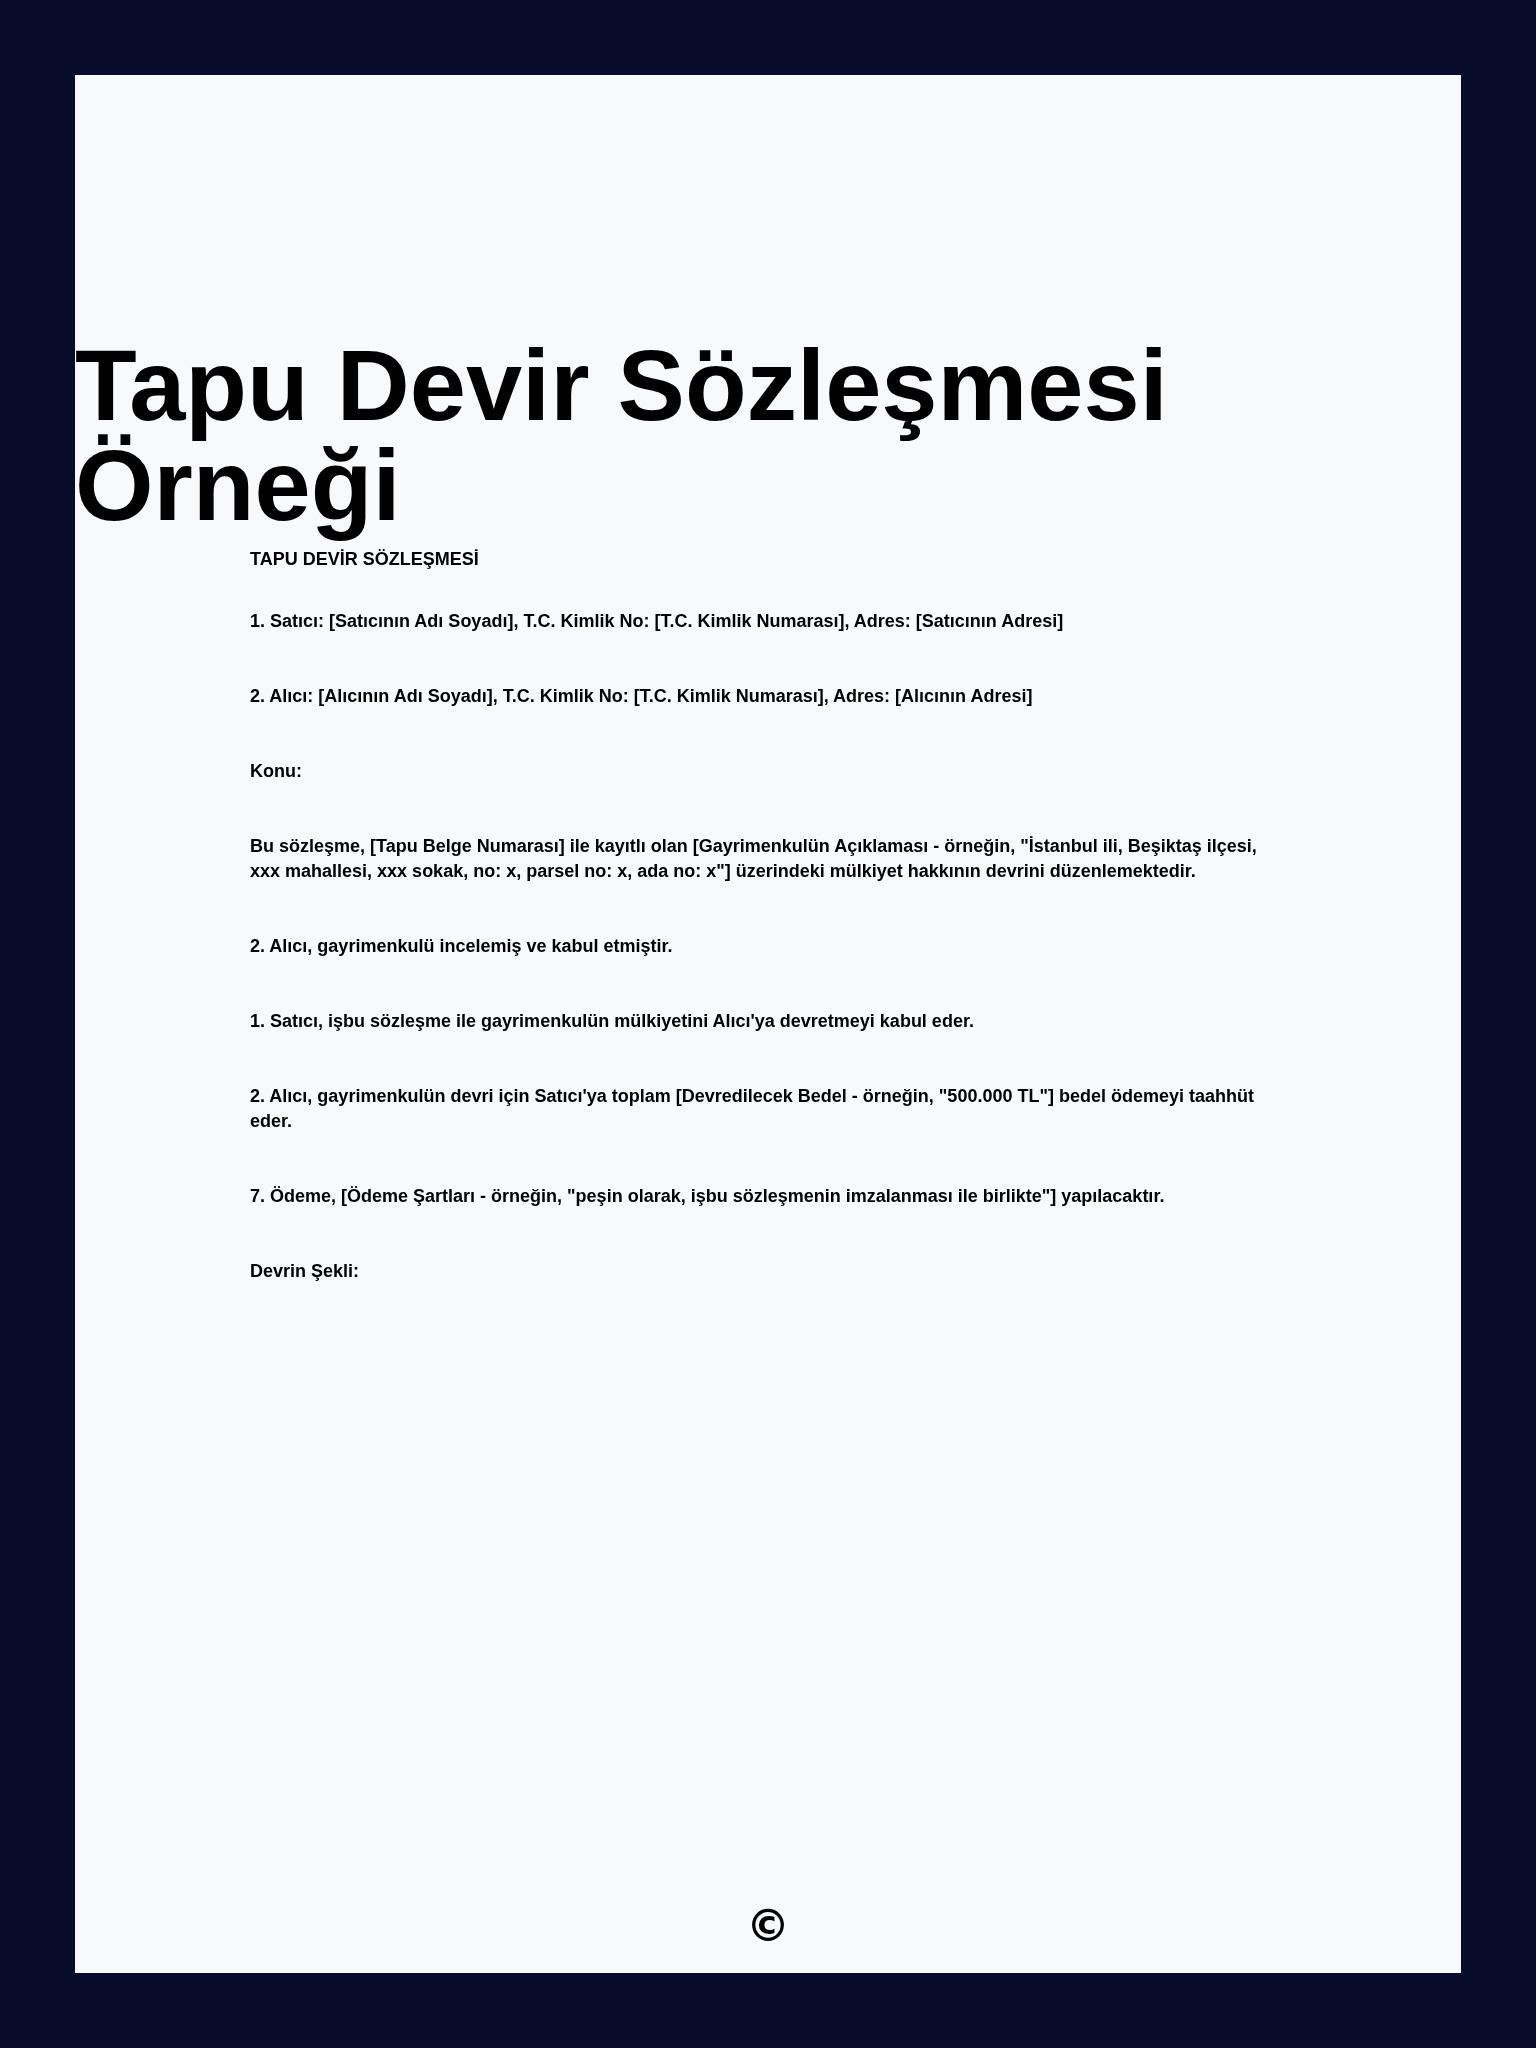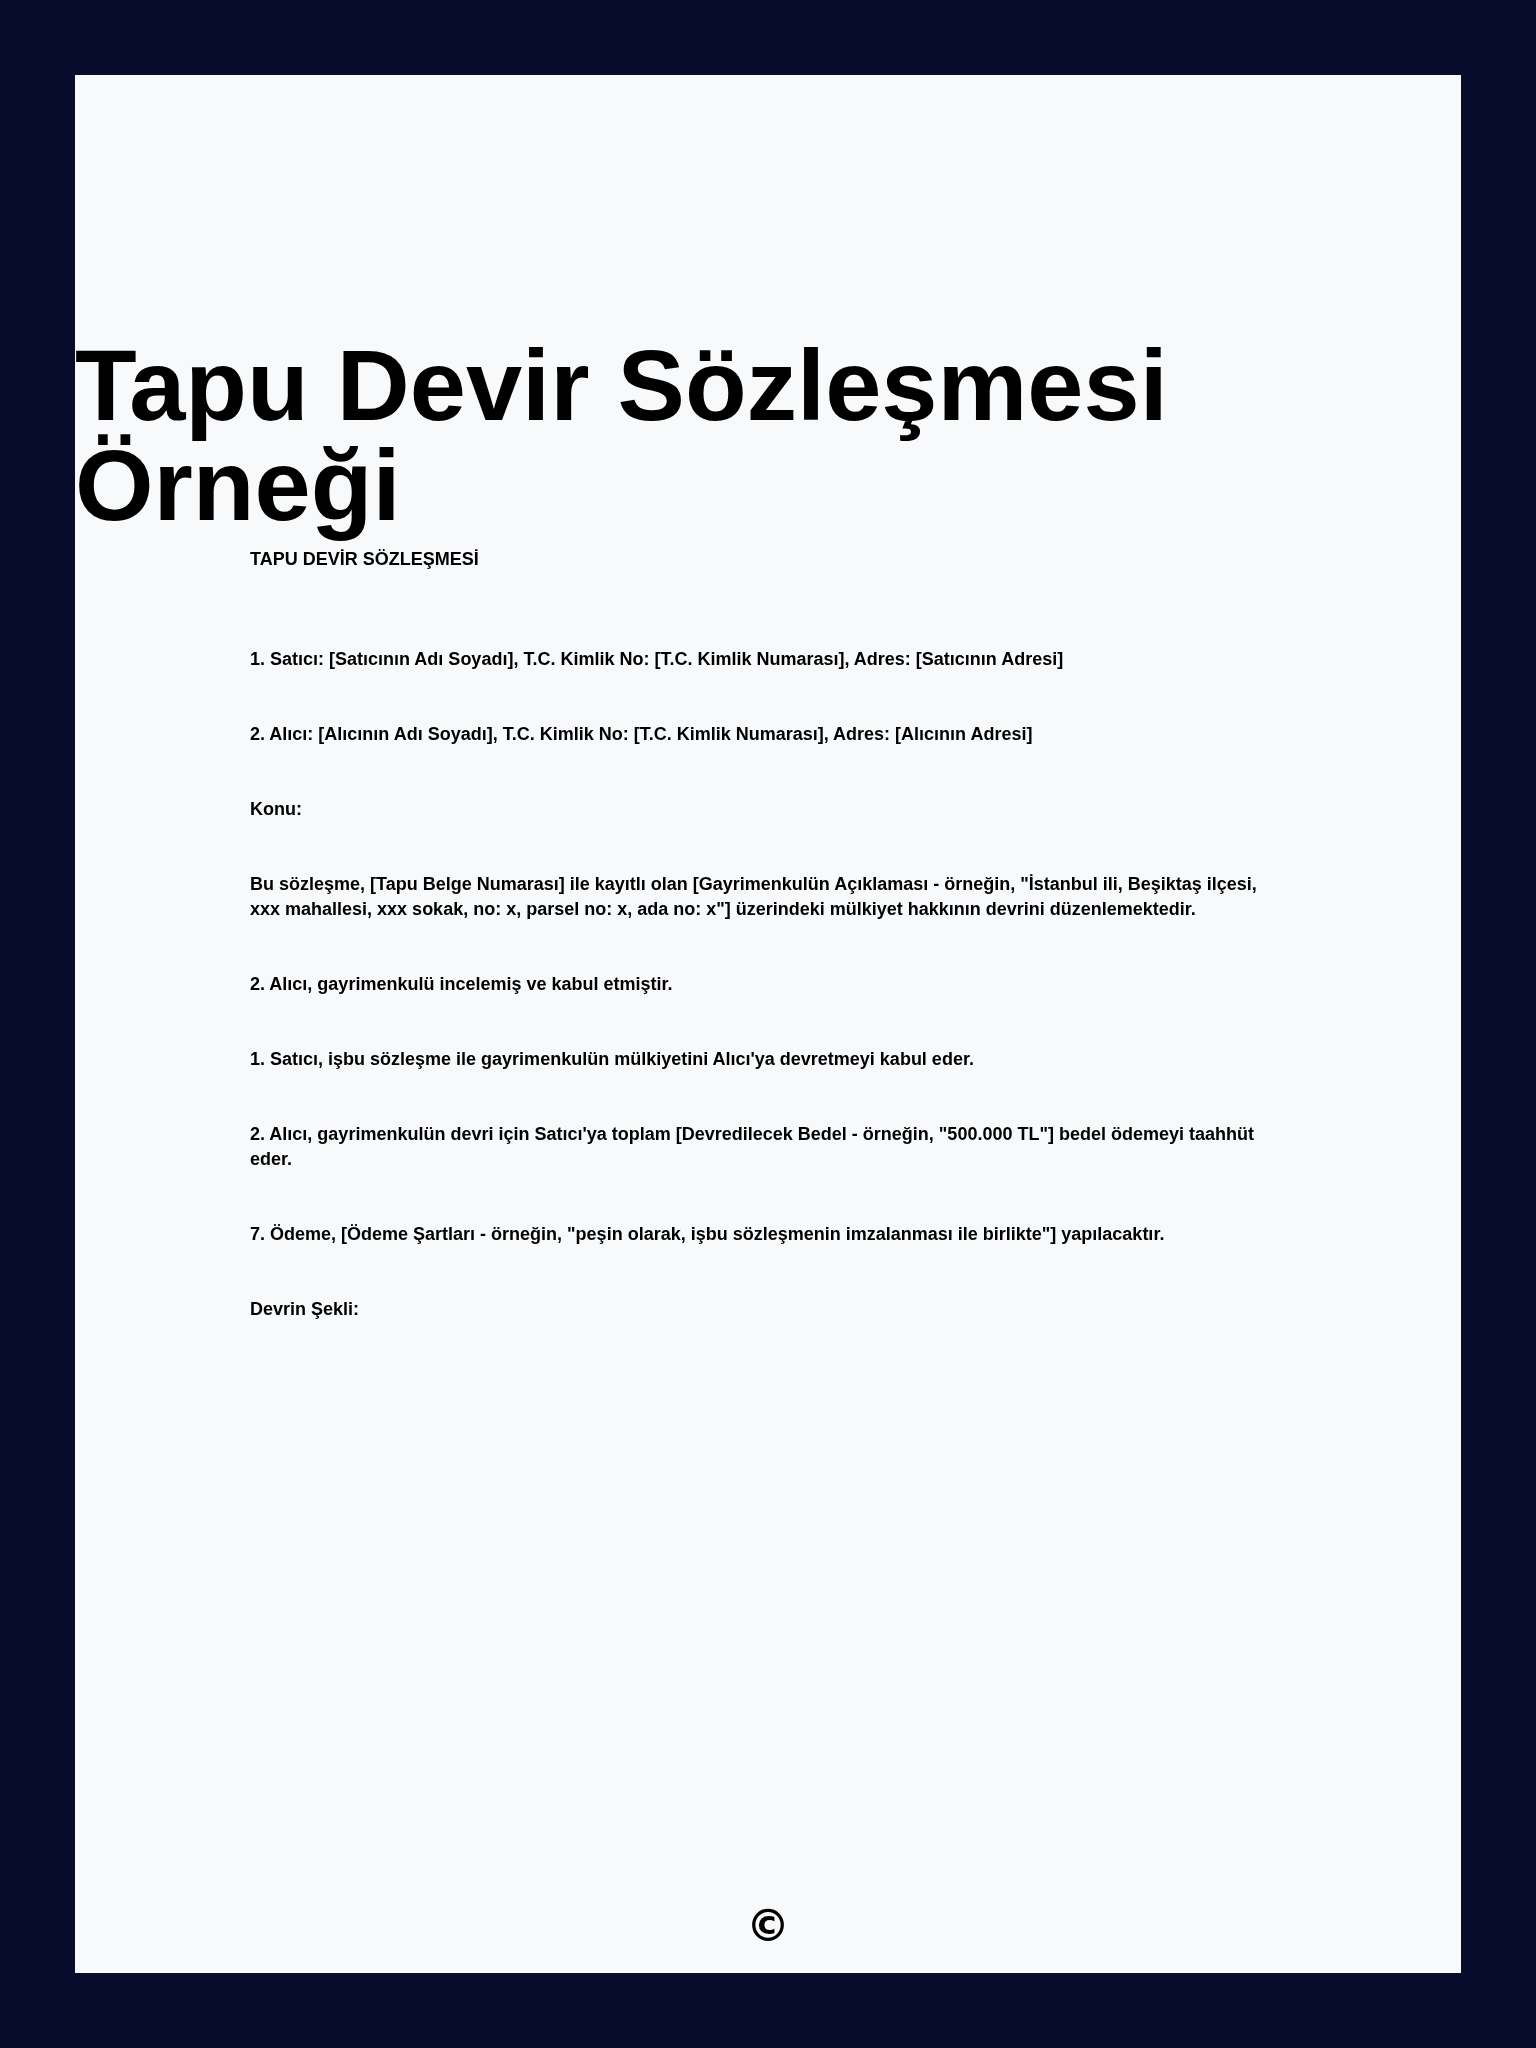--- a/index.html
+++ b/index.html
@@ -49,21 +49,21 @@
     }
     .body p {
       margin: 0 0 50px 0;
       padding: 0;
     }
     .body p.heading {
       margin-top: 22px;
     }
     .body p.first {
       margin-top: 0;
-      margin-bottom: 75px;
+      margin-bottom: 37px;
     }
     .copyright {
       position: absolute;
       left: 0;
       width: 1386px;
       top: 1826px;
       text-align: center;
       font-family: "DejaVu Sans", sans-serif;
       font-weight: bold;
       font-size: 44px;

